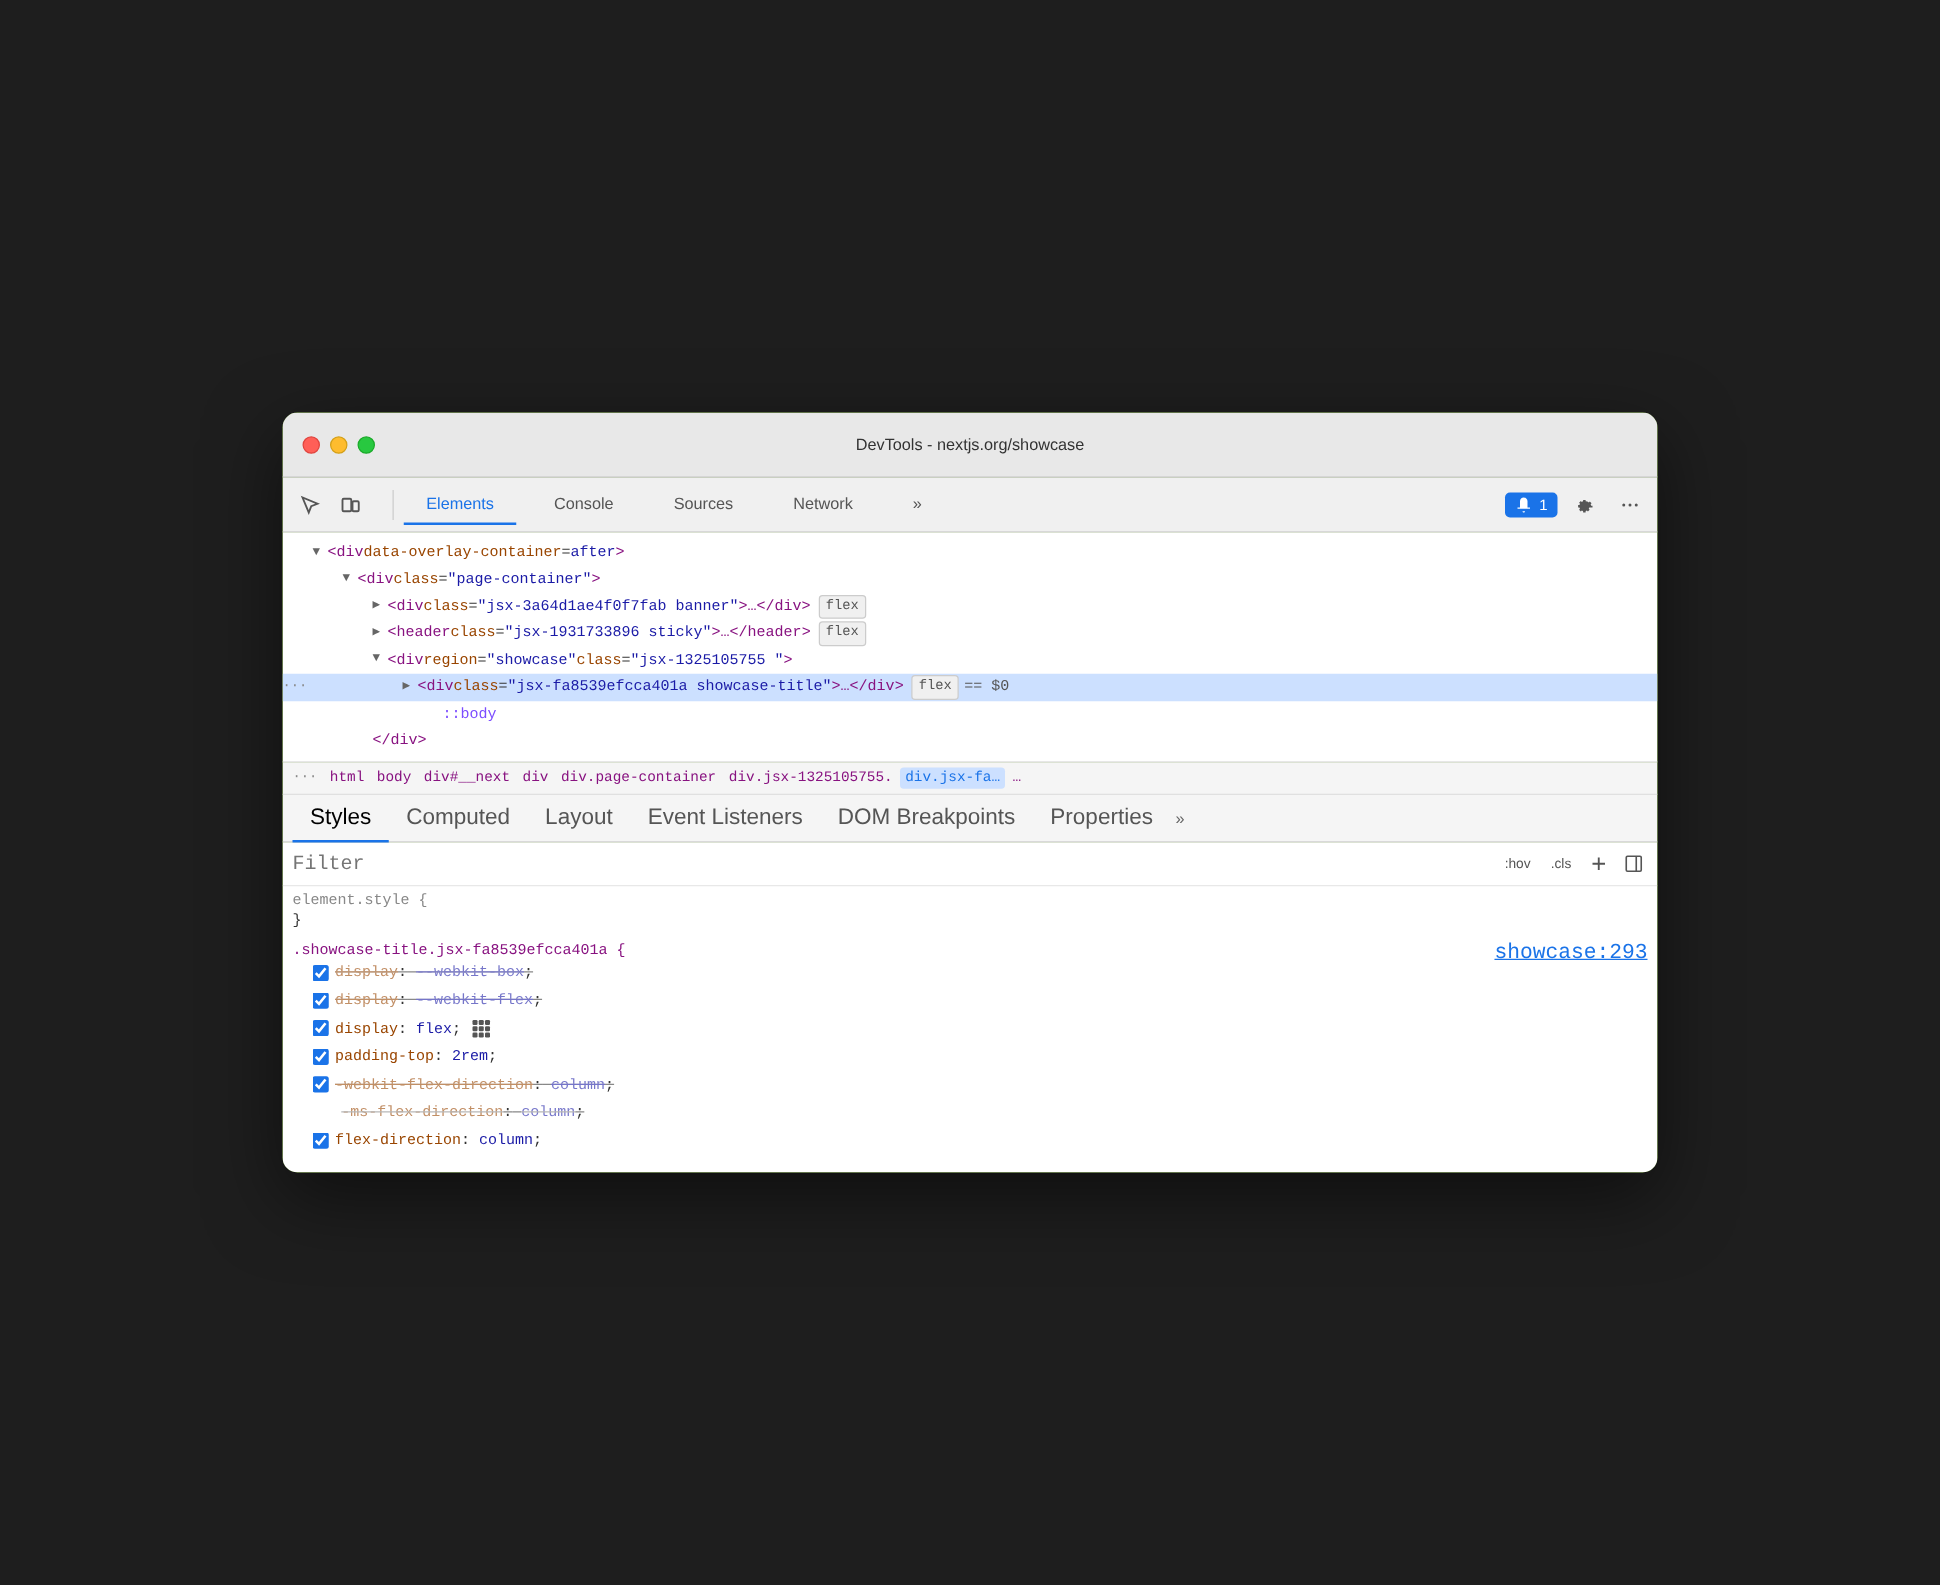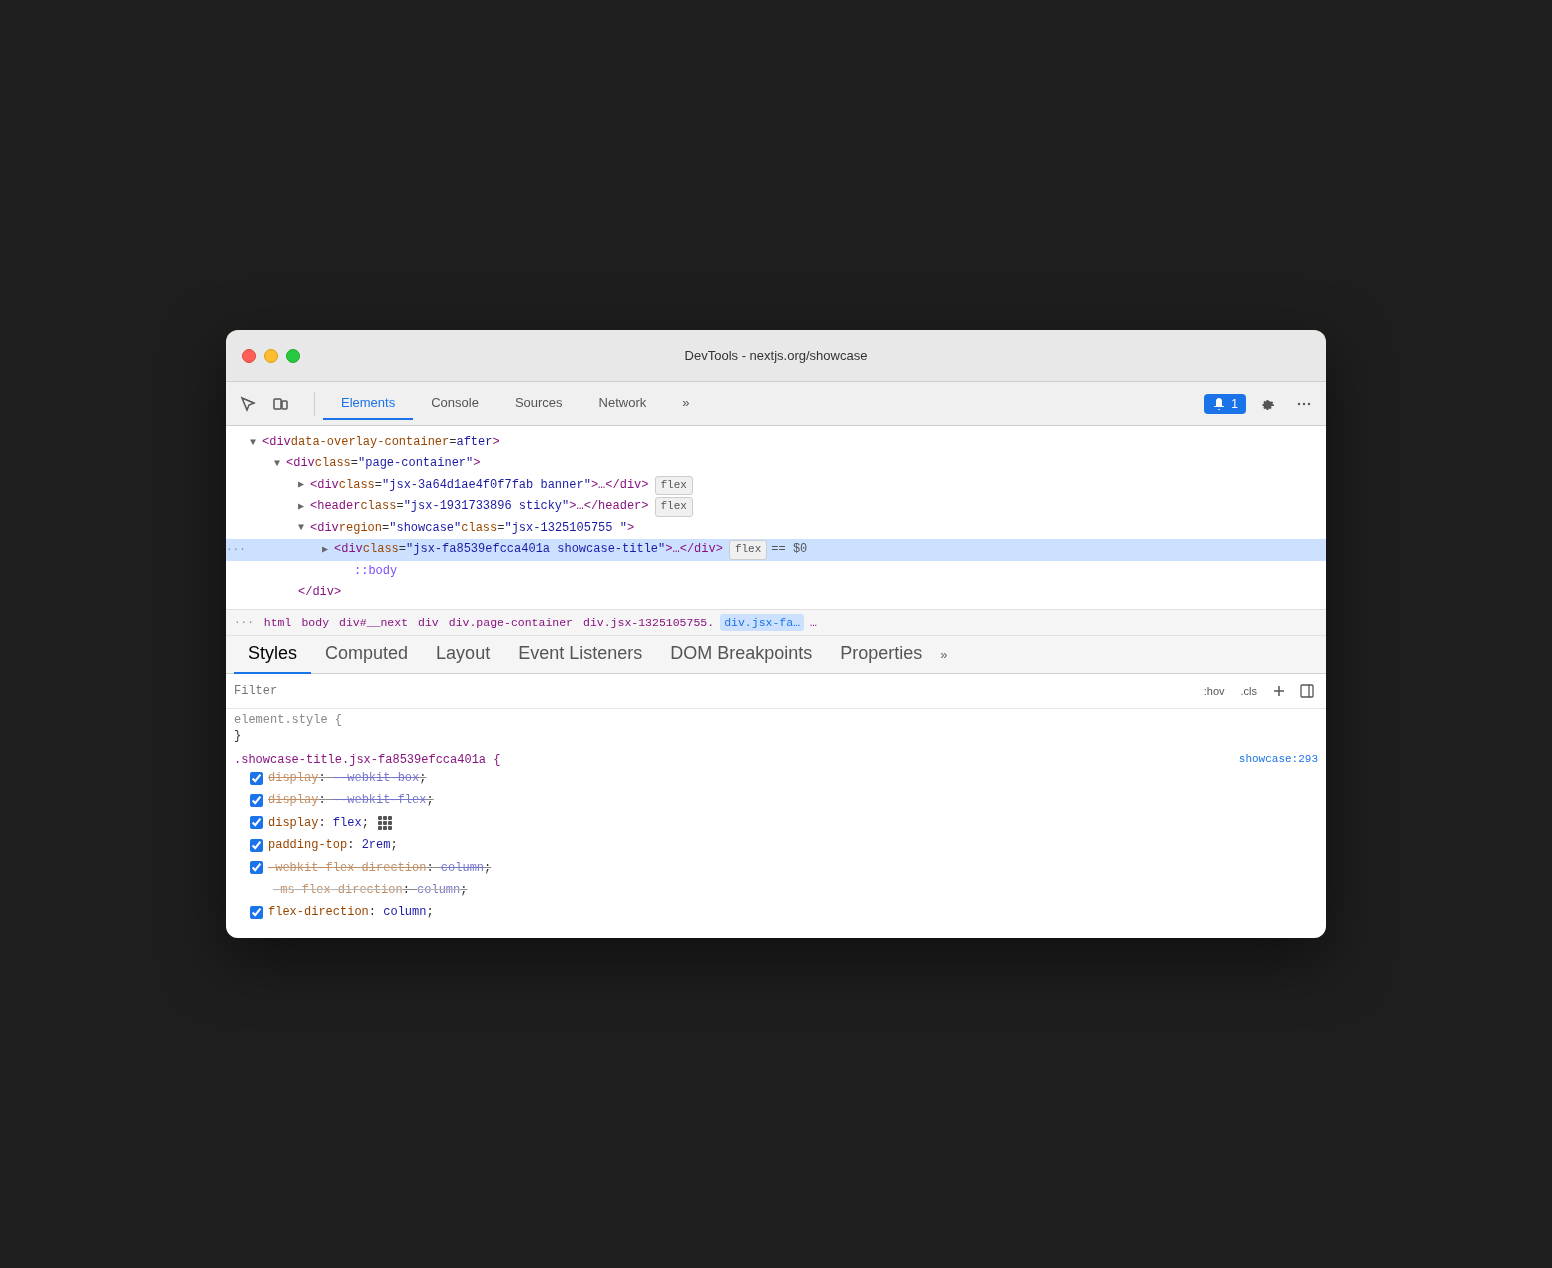--- a/index.html
+++ b/index.html
@@ -87,21 +87,21 @@
     .toolbar-divider {
       width: 1px;
       height: 24px;
       background: #ccc;
       margin: 0 8px;
     }
 
     .nav-tabs {
       display: flex;
       flex: 1;
-      gap: 0;
+      gap: 12px;
     }
 
     .nav-tab {
       padding: 8px 18px;
       font-size: 13px;
       color: #555;
       cursor: pointer;
       border-bottom: 2px solid transparent;
       white-space: nowrap;
     }
@@ -247,21 +247,21 @@
       align-items: center;
       padding: 6px 8px;
       border-bottom: 1px solid #e8e8e8;
       gap: 8px;
     }
 
     .filter-input {
       flex: 1;
       border: none;
       outline: none;
-      font-size: 12px;
+      font-size: 16px;
       color: #333;
       background: transparent;
       font-family: 'Courier New', monospace;
     }
 
     .filter-right {
       display: flex;
       align-items: center;
       gap: 6px;
     }
@@ -298,22 +298,23 @@
     }
 
     .css-selector {
       color: #881280;
       margin-bottom: 2px;
     }
 
     .css-source {
       float: right;
       color: #1a73e8;
-      cursor: pointer;
-      font-size: 11px;
+      text-decoration: underline;
+      cursor: pointer;
+      font-size: 17px;
     }
 
     .css-prop-line {
       display: flex;
       align-items: center;
       gap: 5px;
       padding: 1px 0 1px 16px;
       line-height: 1.7;
     }
 

